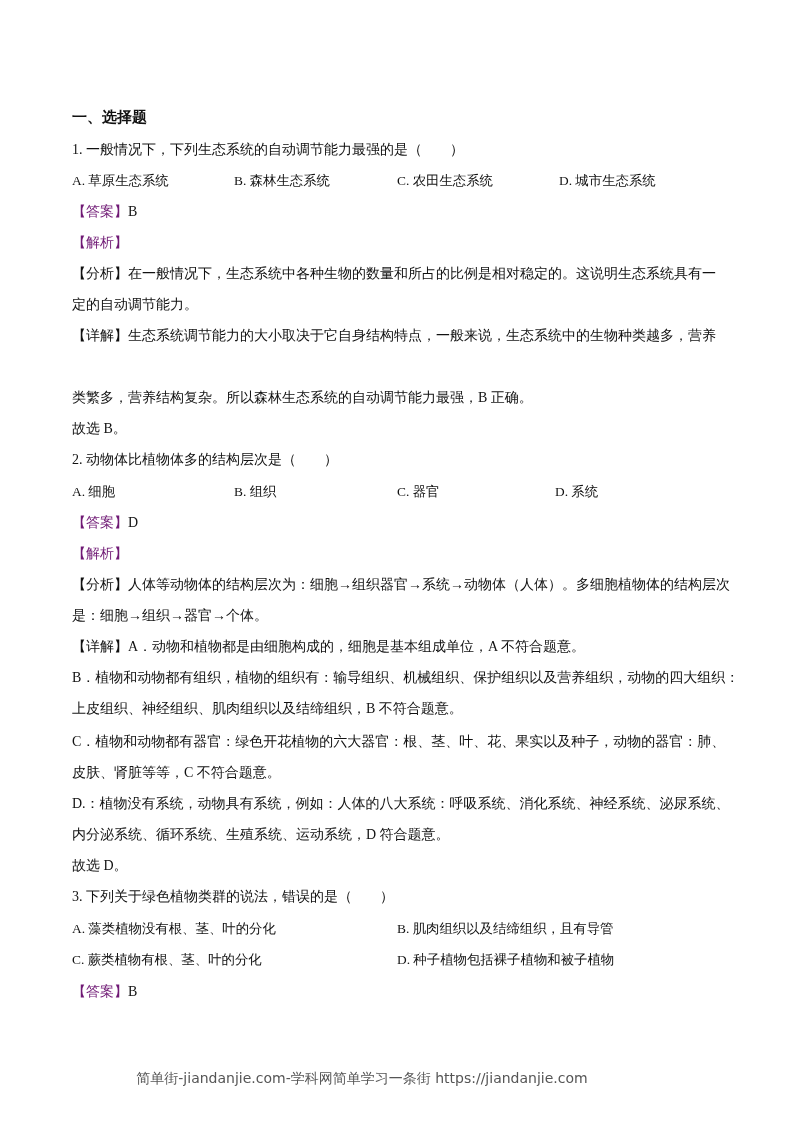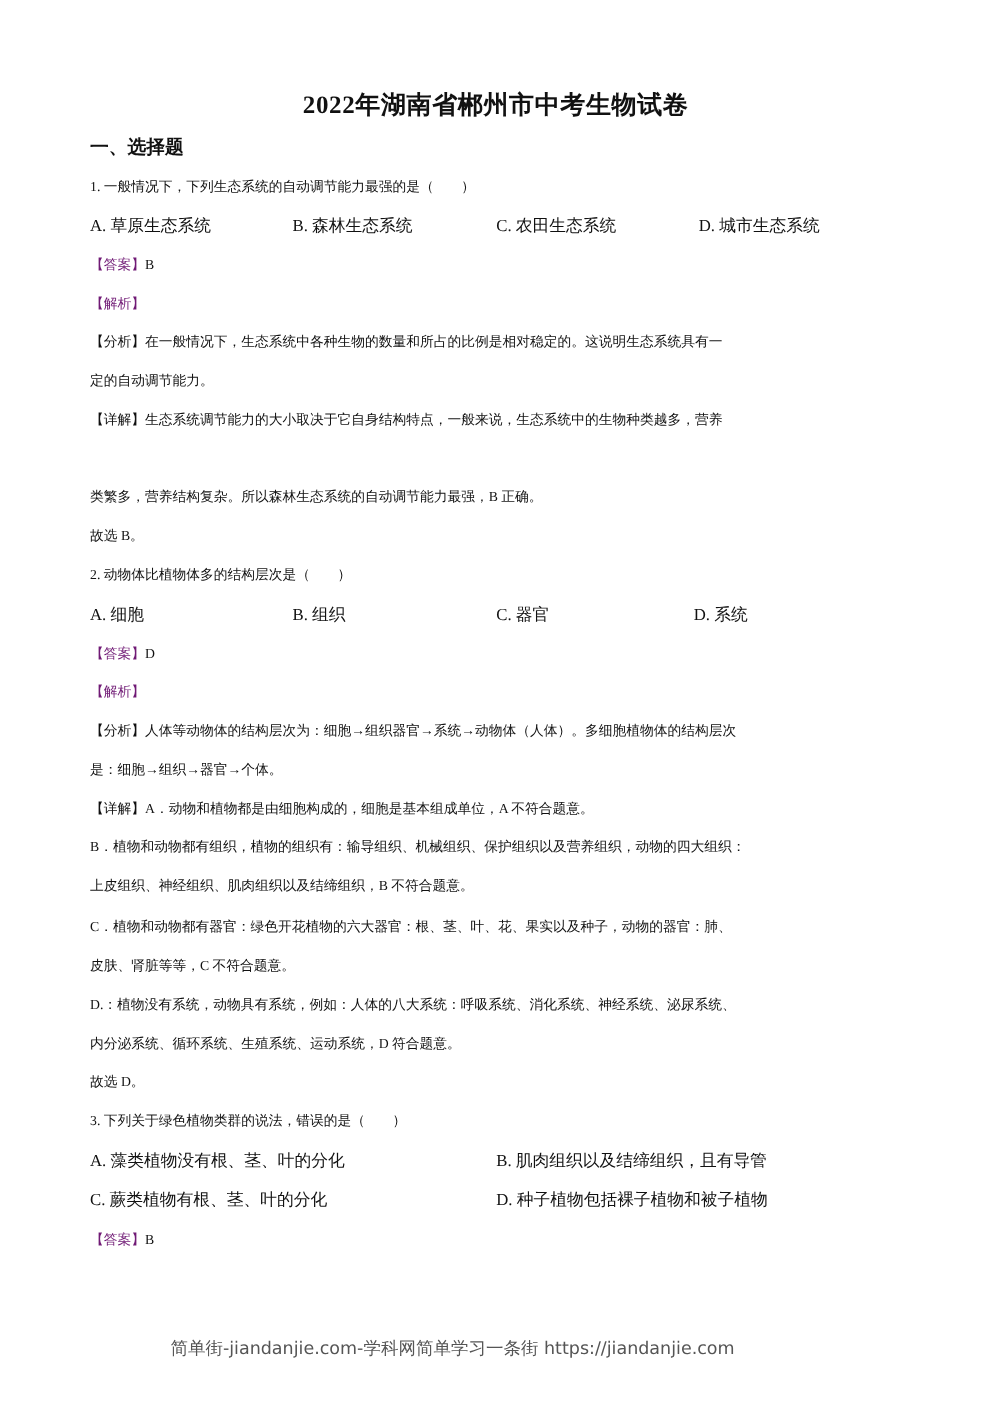--- a/index.html
+++ b/index.html
@@ -2,32 +2,31 @@
 <html><head>
 <meta charset="utf-8">
 <style>
   html, body { margin: 0; padding: 0; background: #ffffff; }
   body { width: 793px; height: 1122px; position: relative; overflow: hidden;
          font-family: "Liberation Serif", "DejaVu Serif", serif; color: #111; }
   .page { position: absolute; left: 0; top: 0; width: 793px; height: 1122px; }
   .title { position: absolute; top: 70px; left: 0; width: 793px; text-align: center;
            font-size: 20px; font-weight: bold; letter-spacing: 0.5px; }
   .section { position: absolute; left: 72px; top: 108px; font-size: 15px; font-weight: bold; }
-  .line { position: absolute; left: 72px; font-size: 11px; white-space: nowrap; line-height: 18px; }
+  .line { position: absolute; left: 72px; font-size: 14px; white-space: nowrap; line-height: 18px; }
   .opts { position: absolute; left: 72px; font-size: 13.4px; line-height: 18px; width: 660px; }
   .opts span { position: absolute; top: 0; white-space: nowrap; }
   .blue { color: #701a75; }
   .footer { position: absolute; top: 1070px; left: 0; width: 724px; text-align: center;
             font-family: "DejaVu Sans", "Liberation Sans", sans-serif; font-size: 14px; color: #555; }
 </style>
 </head>
 <body>
 
 <div class="page">
-  <div class="title">2022年湖南省郴州市中考生物试卷</div>
   <div class="section">一、选择题</div>
 
   <div class="line" style="top:141px">1. 一般情况下，下列生态系统的自动调节能力最强的是（　　）</div>
   <div class="opts" style="top:172px">
     <span style="left:0">A. 草原生态系统</span>
     <span style="left:162px">B. 森林生态系统</span>
     <span style="left:325px">C. 农田生态系统</span>
     <span style="left:487px">D. 城市生态系统</span>
   </div>
   <div class="line" style="top:203px"><span class="blue">【答案】</span><span>B</span></div>

